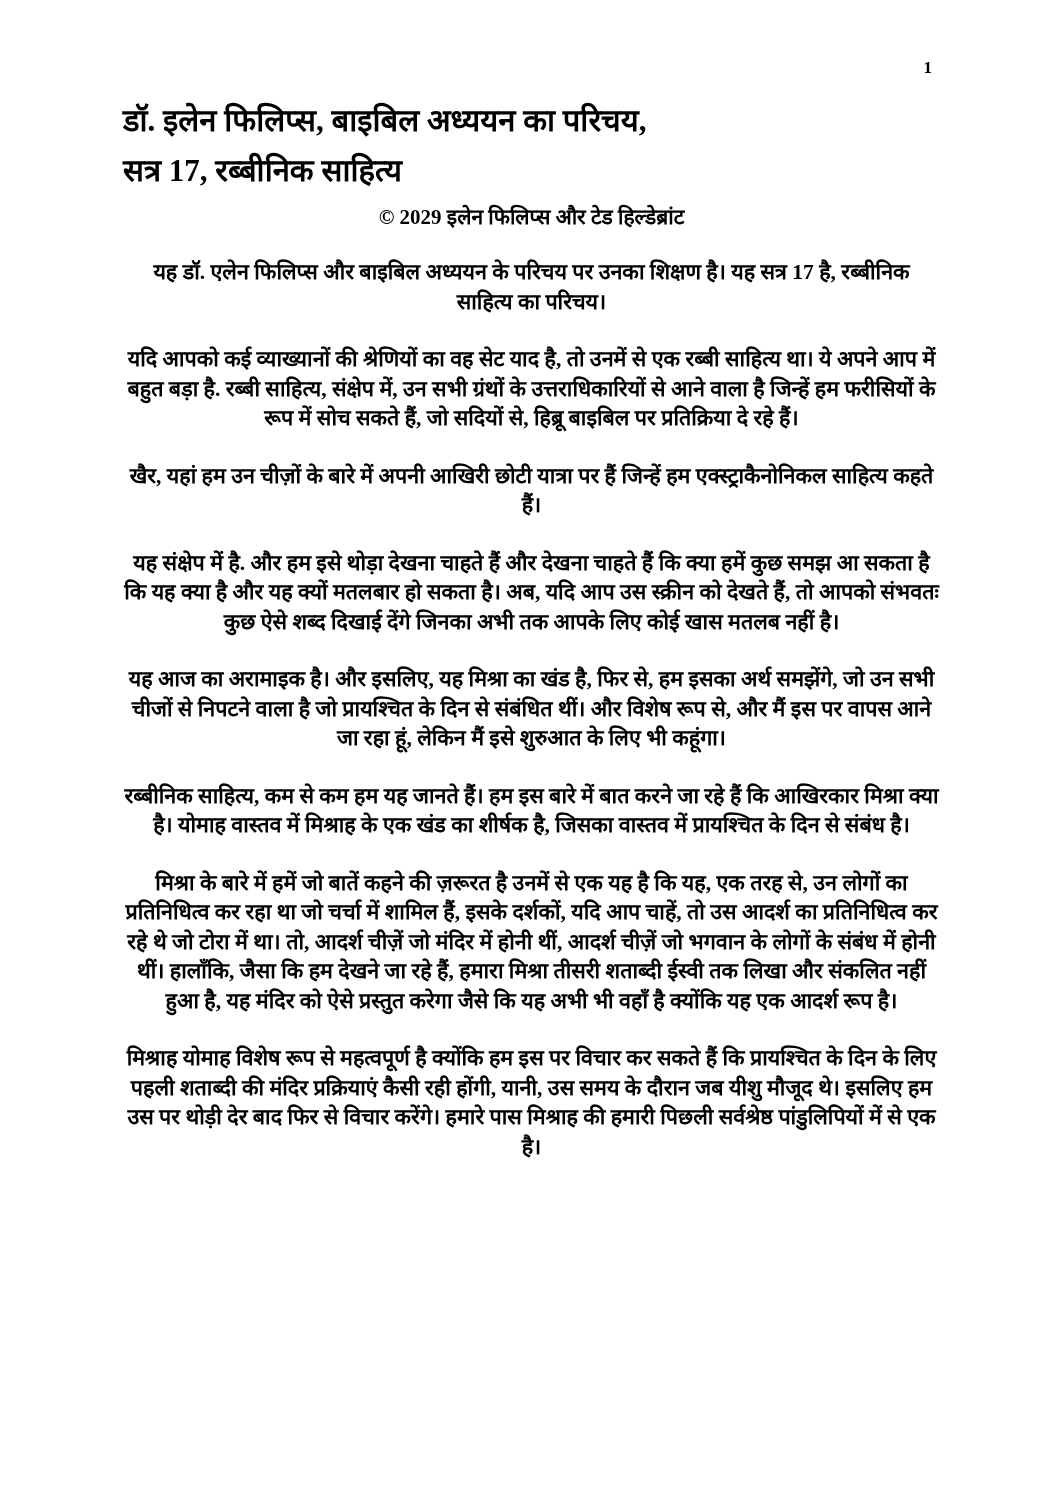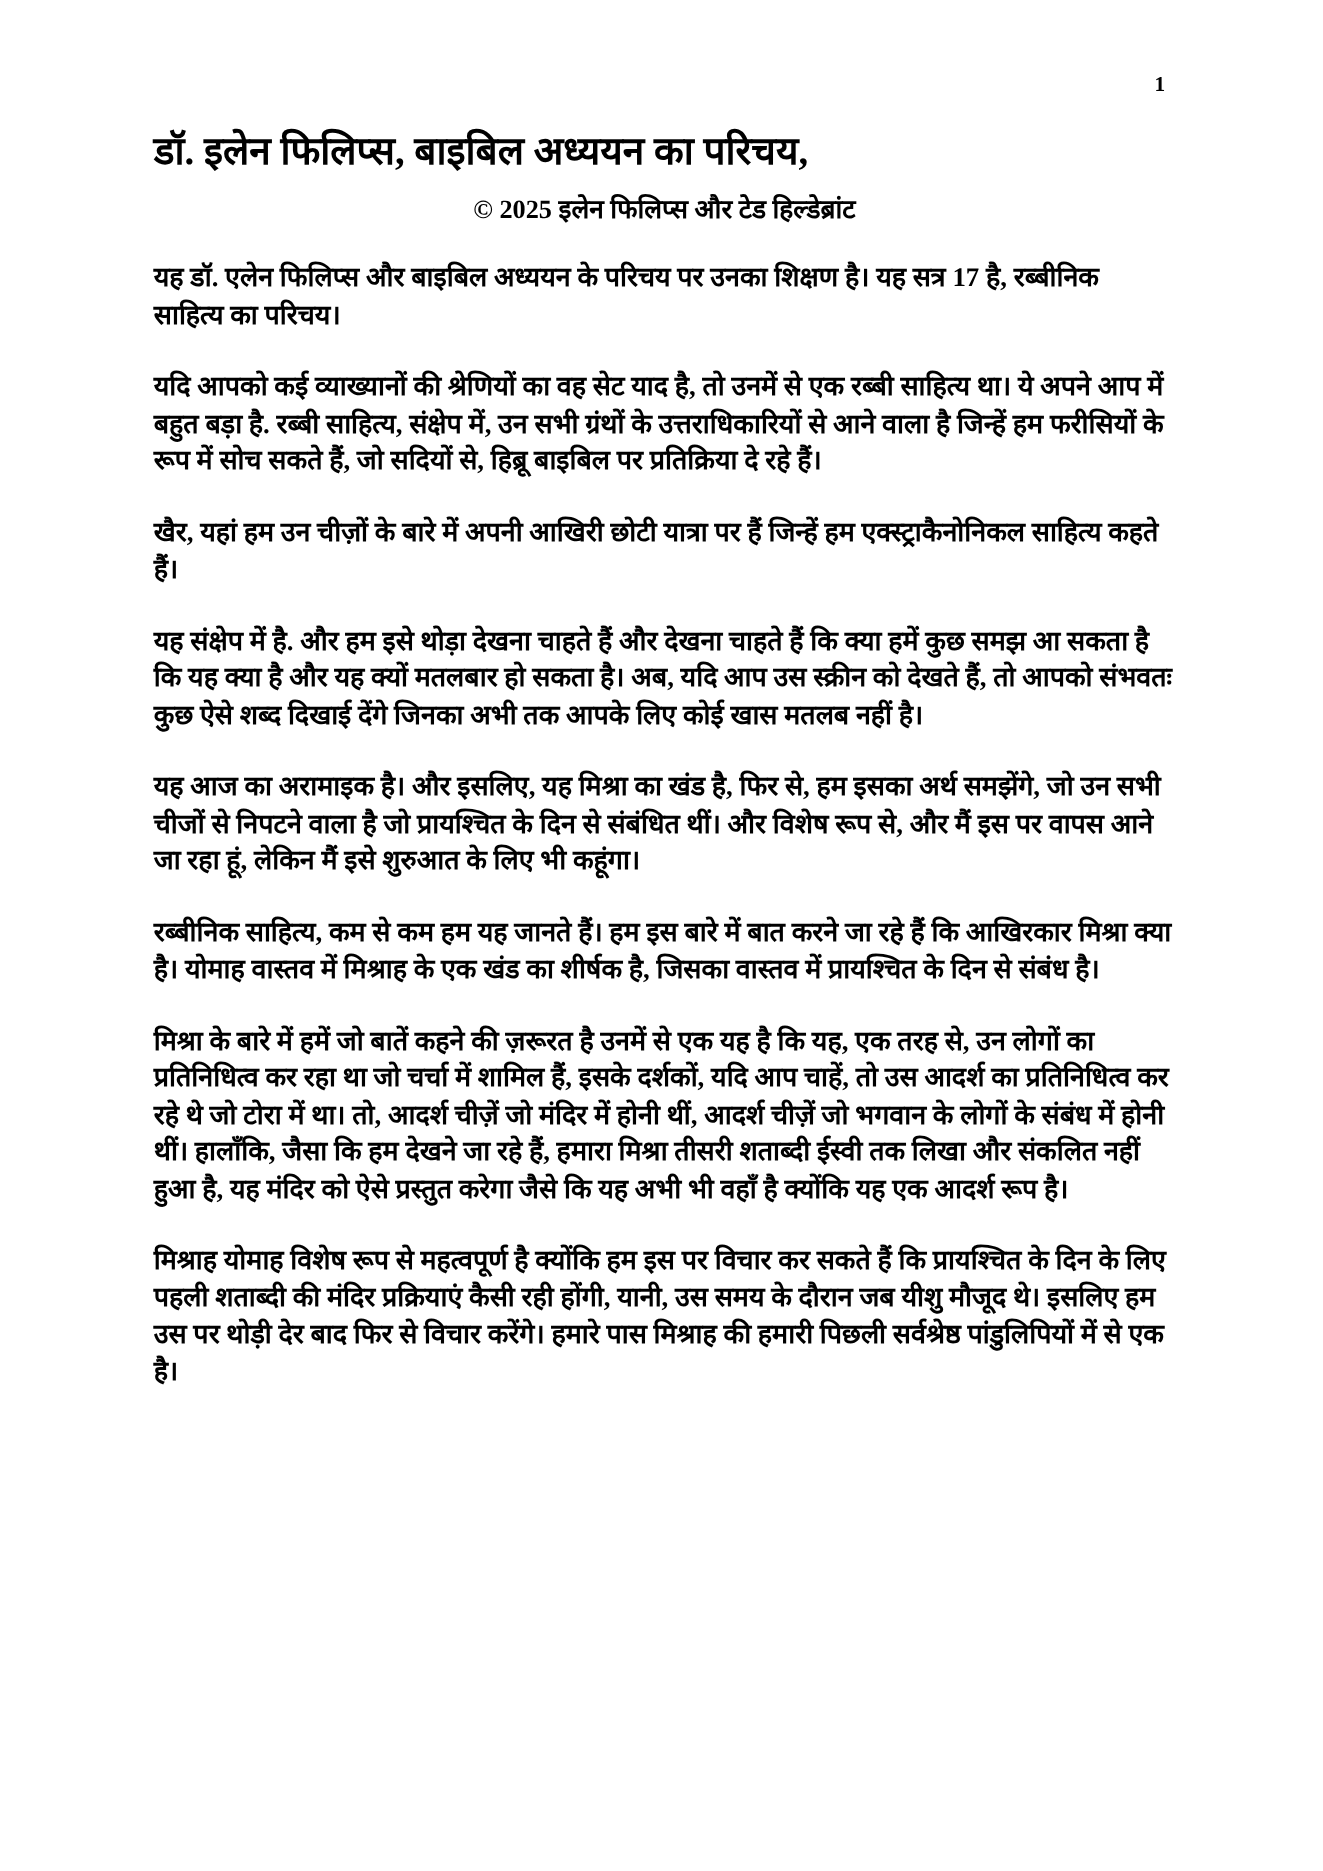--- a/index.html
+++ b/index.html
@@ -42,34 +42,35 @@
     margin-top: 6px;
   }
   .body-text {
     margin-top: 14px;
   }
   .body-text p {
     font-size: 21.5px;
     font-weight: 600;
     line-height: 29.5px;
     margin: 28px 0 0 0;
-    text-align: left;
+    text-align: center;
   }
 </style>
 </head>
 <body>
 
 <div class="page">
   <div class="page-number">1</div>
 
   <div class="title-block">
     <div class="title-line">डॉ. इलेन फिलिप्स, बाइबिल अध्ययन का परिचय,</div>
+    <div class="title-line">सत्र 17, रब्बीनिक साहित्य</div>
   </div>
 
-  <div class="copyright-line">© 2025 इलेन फिलिप्स और टेड हिल्डेब्रांट</div>
+  <div class="copyright-line">© 2029 इलेन फिलिप्स और टेड हिल्डेब्रांट</div>
 
   <div class="body-text">
     <p>यह डॉ. एलेन फिलिप्स और बाइबिल अध्ययन के परिचय पर उनका शिक्षण है। यह सत्र 17 है, रब्बीनिक साहित्य का परिचय।</p>
     <p>यदि आपको कई व्याख्यानों की श्रेणियों का वह सेट याद है, तो उनमें से एक रब्बी साहित्य था। ये अपने आप में बहुत बड़ा है. रब्बी साहित्य, संक्षेप में, उन सभी ग्रंथों के उत्तराधिकारियों से आने वाला है जिन्हें हम फरीसियों के रूप में सोच सकते हैं, जो सदियों से, हिब्रू बाइबिल पर प्रतिक्रिया दे रहे हैं।</p>
     <p>खैर, यहां हम उन चीज़ों के बारे में अपनी आखिरी छोटी यात्रा पर हैं जिन्हें हम एक्स्ट्राकैनोनिकल साहित्य कहते हैं।</p>
     <p>यह संक्षेप में है. और हम इसे थोड़ा देखना चाहते हैं और देखना चाहते हैं कि क्या हमें कुछ समझ आ सकता है कि यह क्या है और यह क्यों मतलबार हो सकता है। अब, यदि आप उस स्क्रीन को देखते हैं, तो आपको संभवतः कुछ ऐसे शब्द दिखाई देंगे जिनका अभी तक आपके लिए कोई खास मतलब नहीं है।</p>
     <p>यह आज का अरामाइक है। और इसलिए, यह मिश्रा का खंड है, फिर से, हम इसका अर्थ समझेंगे, जो उन सभी चीजों से निपटने वाला है जो प्रायश्चित के दिन से संबंधित थीं। और विशेष रूप से, और मैं इस पर वापस आने जा रहा हूं, लेकिन मैं इसे शुरुआत के लिए भी कहूंगा।</p>
     <p>रब्बीनिक साहित्य, कम से कम हम यह जानते हैं। हम इस बारे में बात करने जा रहे हैं कि आखिरकार मिश्रा क्या है। योमाह वास्तव में मिश्राह के एक खंड का शीर्षक है, जिसका वास्तव में प्रायश्चित के दिन से संबंध है।</p>
     <p>मिश्रा के बारे में हमें जो बातें कहने की ज़रूरत है उनमें से एक यह है कि यह, एक तरह से, उन लोगों का प्रतिनिधित्व कर रहा था जो चर्चा में शामिल हैं, इसके दर्शकों, यदि आप चाहें, तो उस आदर्श का प्रतिनिधित्व कर रहे थे जो टोरा में था। तो, आदर्श चीज़ें जो मंदिर में होनी थीं, आदर्श चीज़ें जो भगवान के लोगों के संबंध में होनी थीं। हालाँकि, जैसा कि हम देखने जा रहे हैं, हमारा मिश्रा तीसरी शताब्दी ईस्वी तक लिखा और संकलित नहीं हुआ है, यह मंदिर को ऐसे प्रस्तुत करेगा जैसे कि यह अभी भी वहाँ है क्योंकि यह एक आदर्श रूप है।</p>
     <p>मिश्राह योमाह विशेष रूप से महत्वपूर्ण है क्योंकि हम इस पर विचार कर सकते हैं कि प्रायश्चित के दिन के लिए पहली शताब्दी की मंदिर प्रक्रियाएं कैसी रही होंगी, यानी, उस समय के दौरान जब यीशु मौजूद थे। इसलिए हम उस पर थोड़ी देर बाद फिर से विचार करेंगे। हमारे पास मिश्राह की हमारी पिछली सर्वश्रेष्ठ पांडुलिपियों में से एक है।</p>

